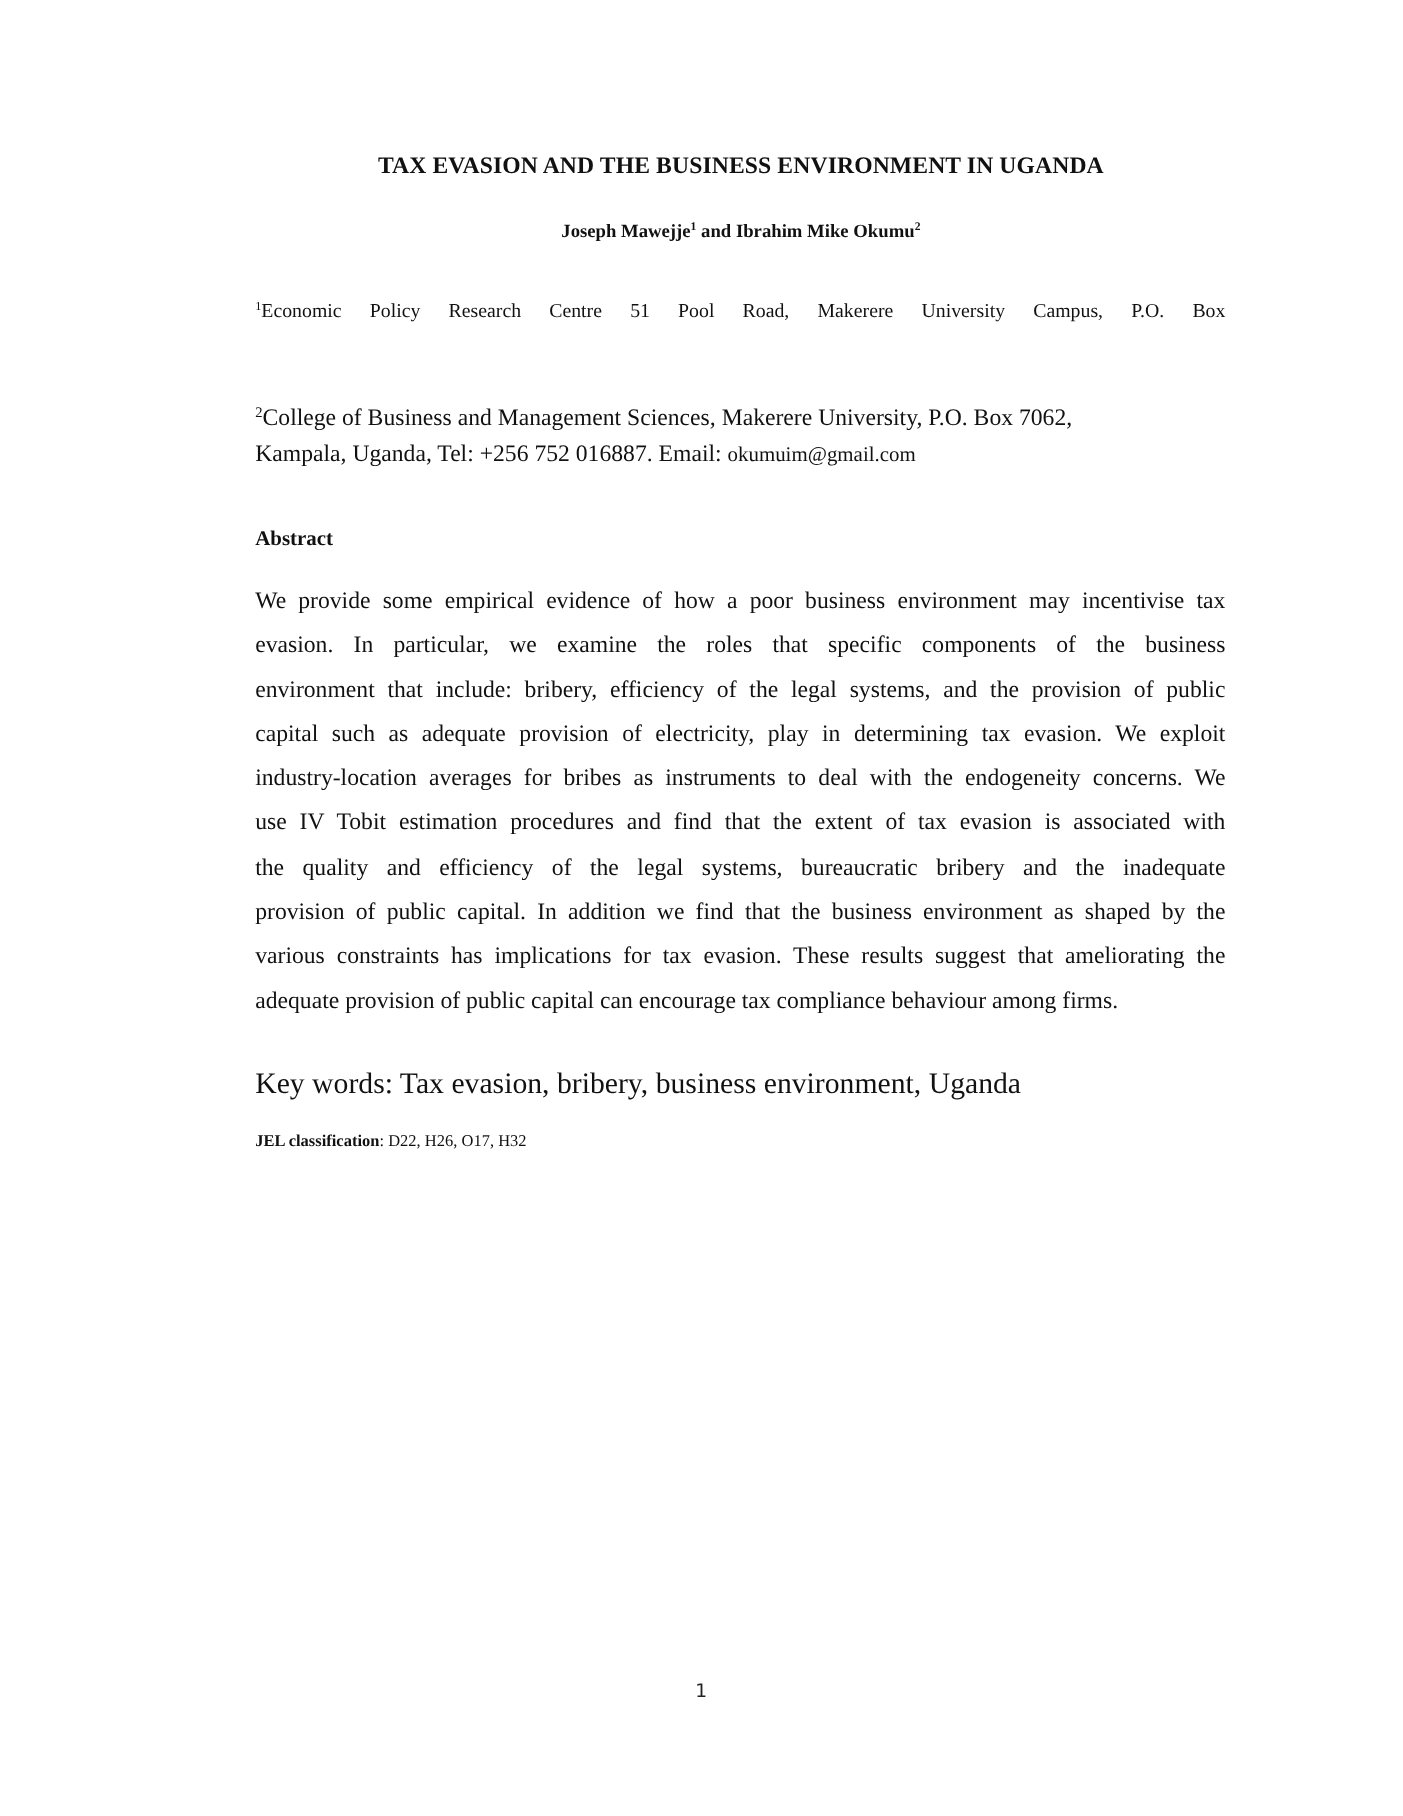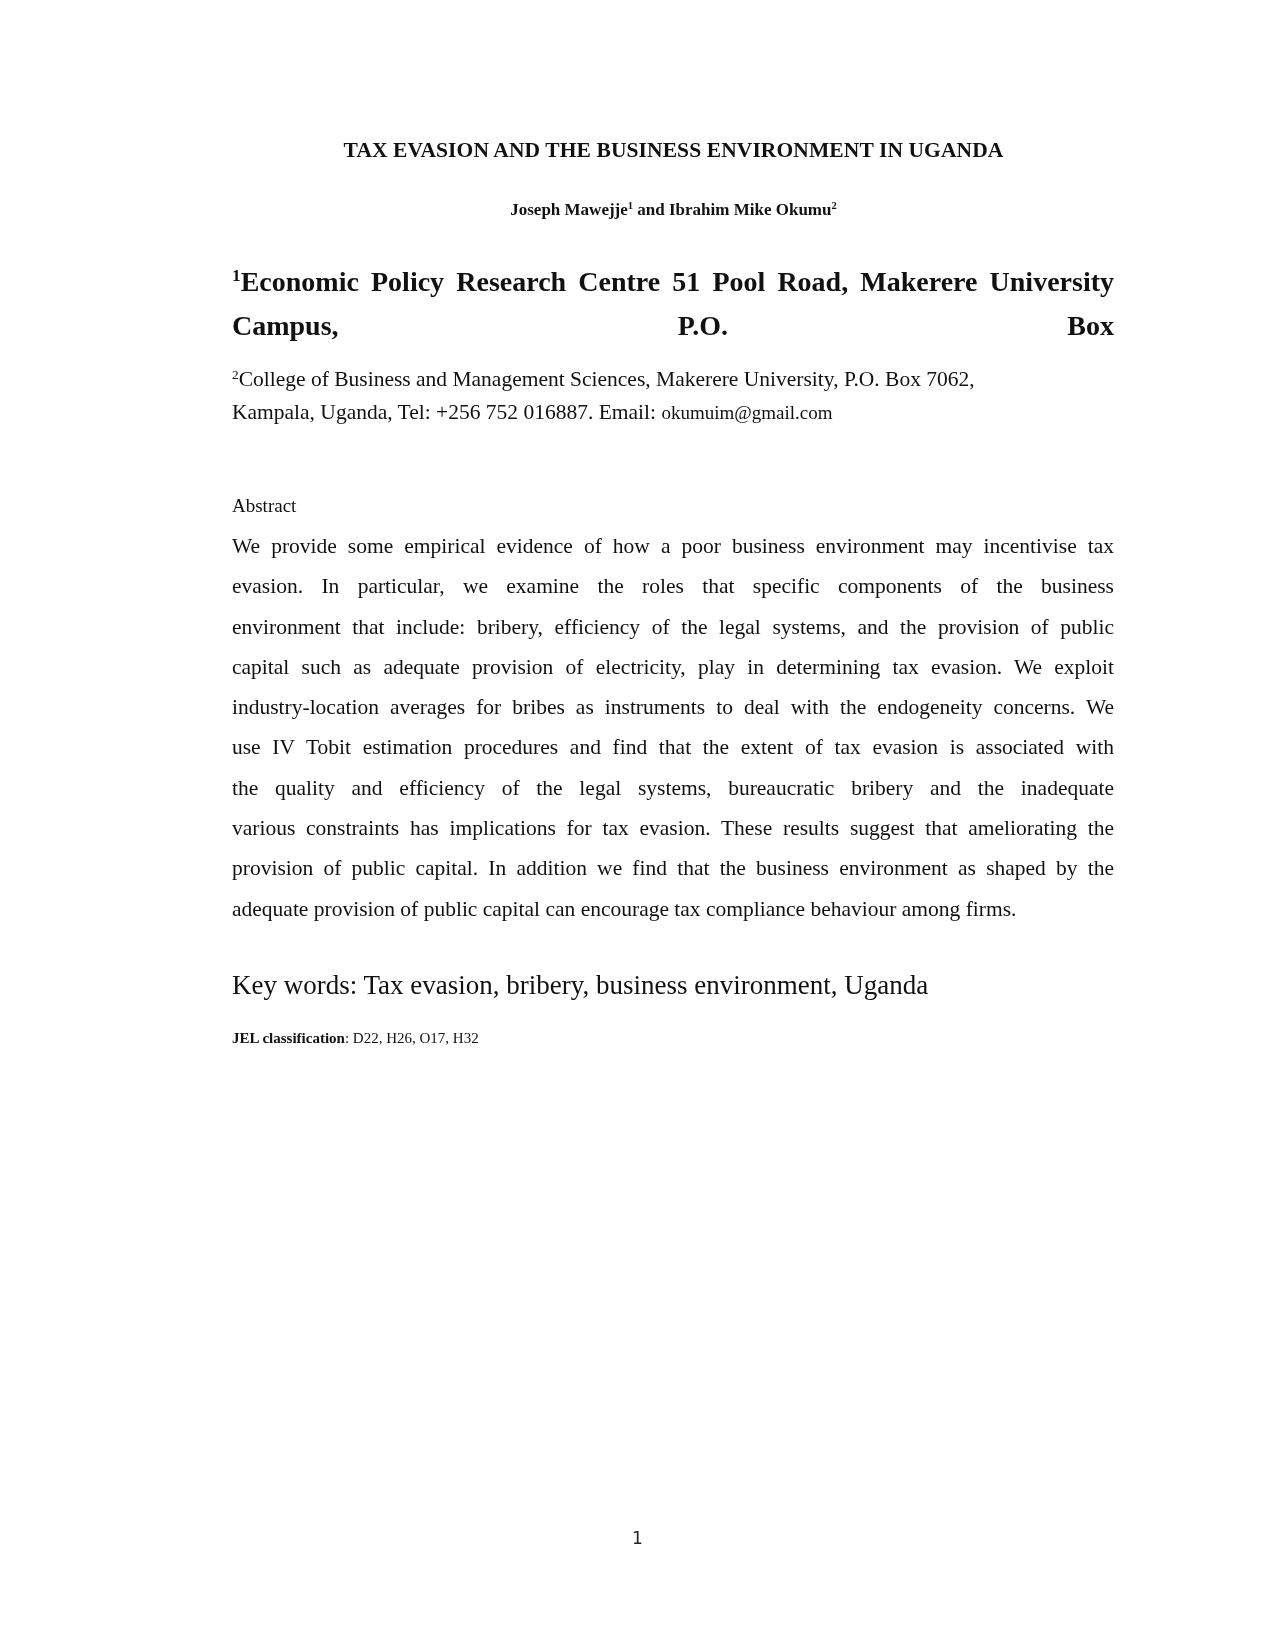--- a/index.html
+++ b/index.html
@@ -3,25 +3,25 @@
   <meta charset="utf-8">
   <style>
     html, body { margin: 0; padding: 0; background: #ffffff; }
     body { width: 1275px; height: 1651px; position: relative; overflow: hidden;
       font-family: "Liberation Serif", "DejaVu Serif", serif; color: #111111; }
     .page { position: absolute; left: 0; top: 0; width: 1275px; height: 1651px; background: #fff; }
     .block { position: absolute; left: 196px; width: 882px; padding-left: 36px; }
     .title { top: 138px; left: 0; width: 1275px; text-align: center; font-weight: bold; font-size: 21.5px; letter-spacing: 0.1px; }
     .authors { top: 200px; left: 0; width: 1275px; text-align: center; font-weight: bold; font-size: 17px; }
     sup { font-size: 0.62em; vertical-align: 0; position: relative; top: -0.55em; }
-    .aff1 { top: 262px; font-size: 28px; line-height: 40px; text-align: justify; font-weight: bold; }
+    .aff1 { top: 262px; font-size: 18px; line-height: 40px; text-align: justify; }
     .aff1 .l1 { text-align: justify; text-align-last: justify; display: block; }
     .aff2 { top: 364px; font-size: 21.5px; line-height: 31px; }
     .email2 { font-size: 19px; }
-    .abs-h { top: 479px; font-weight: normal; font-size: 19px; margin-top: 16px; }
+    .abs-h { top: 479px; font-weight: bold; font-size: 19px; }
     .abs-body { top: 506px; font-size: 21.5px; line-height: 40.3px; margin-top: 20px; }
     .abs-line { display: block; text-align: justify; text-align-last: justify; white-space: nowrap; height: 40.3px; }
     .abs-line.last { text-align-last: left; }
     .kw { top: 970px; font-size: 27px; }
     .jel { top: 1030px; font-size: 15px; }
     .jel b { font-weight: bold; }
     .pnum { position: absolute; top: 1528px; left: 0; width: 1275px; text-align: center;
       font-family: "DejaVu Sans", "Liberation Sans", sans-serif; font-size: 17px; color: #222; }
   </style>
 </head>
@@ -47,22 +47,22 @@
   <div class="block abs-h">Abstract</div>
 
   <div class="block abs-body">
     <span class="abs-line">We provide some empirical evidence of how a poor business environment may incentivise tax</span>
     <span class="abs-line">evasion. In particular, we examine the roles that specific components of the business</span>
     <span class="abs-line">environment that include: bribery, efficiency of the legal systems, and the provision of public</span>
     <span class="abs-line">capital such as adequate provision of electricity, play in determining tax evasion. We exploit</span>
     <span class="abs-line">industry-location averages for bribes as instruments to deal with the endogeneity concerns.  We</span>
     <span class="abs-line">use IV Tobit estimation procedures and find that the extent of tax evasion is associated with</span>
     <span class="abs-line">the quality and efficiency of the legal systems, bureaucratic bribery and the inadequate</span>
+    <span class="abs-line">provision of public capital. In addition we find that the business environment as shaped by the</span>
     <span class="abs-line">various constraints has implications for tax evasion. These results suggest that ameliorating the</span>
-    <span class="abs-line">provision of public capital. In addition we find that the business environment as shaped by the</span>
     <span class="abs-line last">adequate provision of public capital can encourage tax compliance behaviour among firms.</span>
   </div>
 
   <div class="block kw"><span>Key words: </span><span>Tax evasion, bribery, business environment, Uganda</span></div>
 
   <div class="block jel"><b>JEL classification</b><span>: D22, H26, O17, H32</span></div>
 
   <div class="pnum">1</div>
 </div>
 

